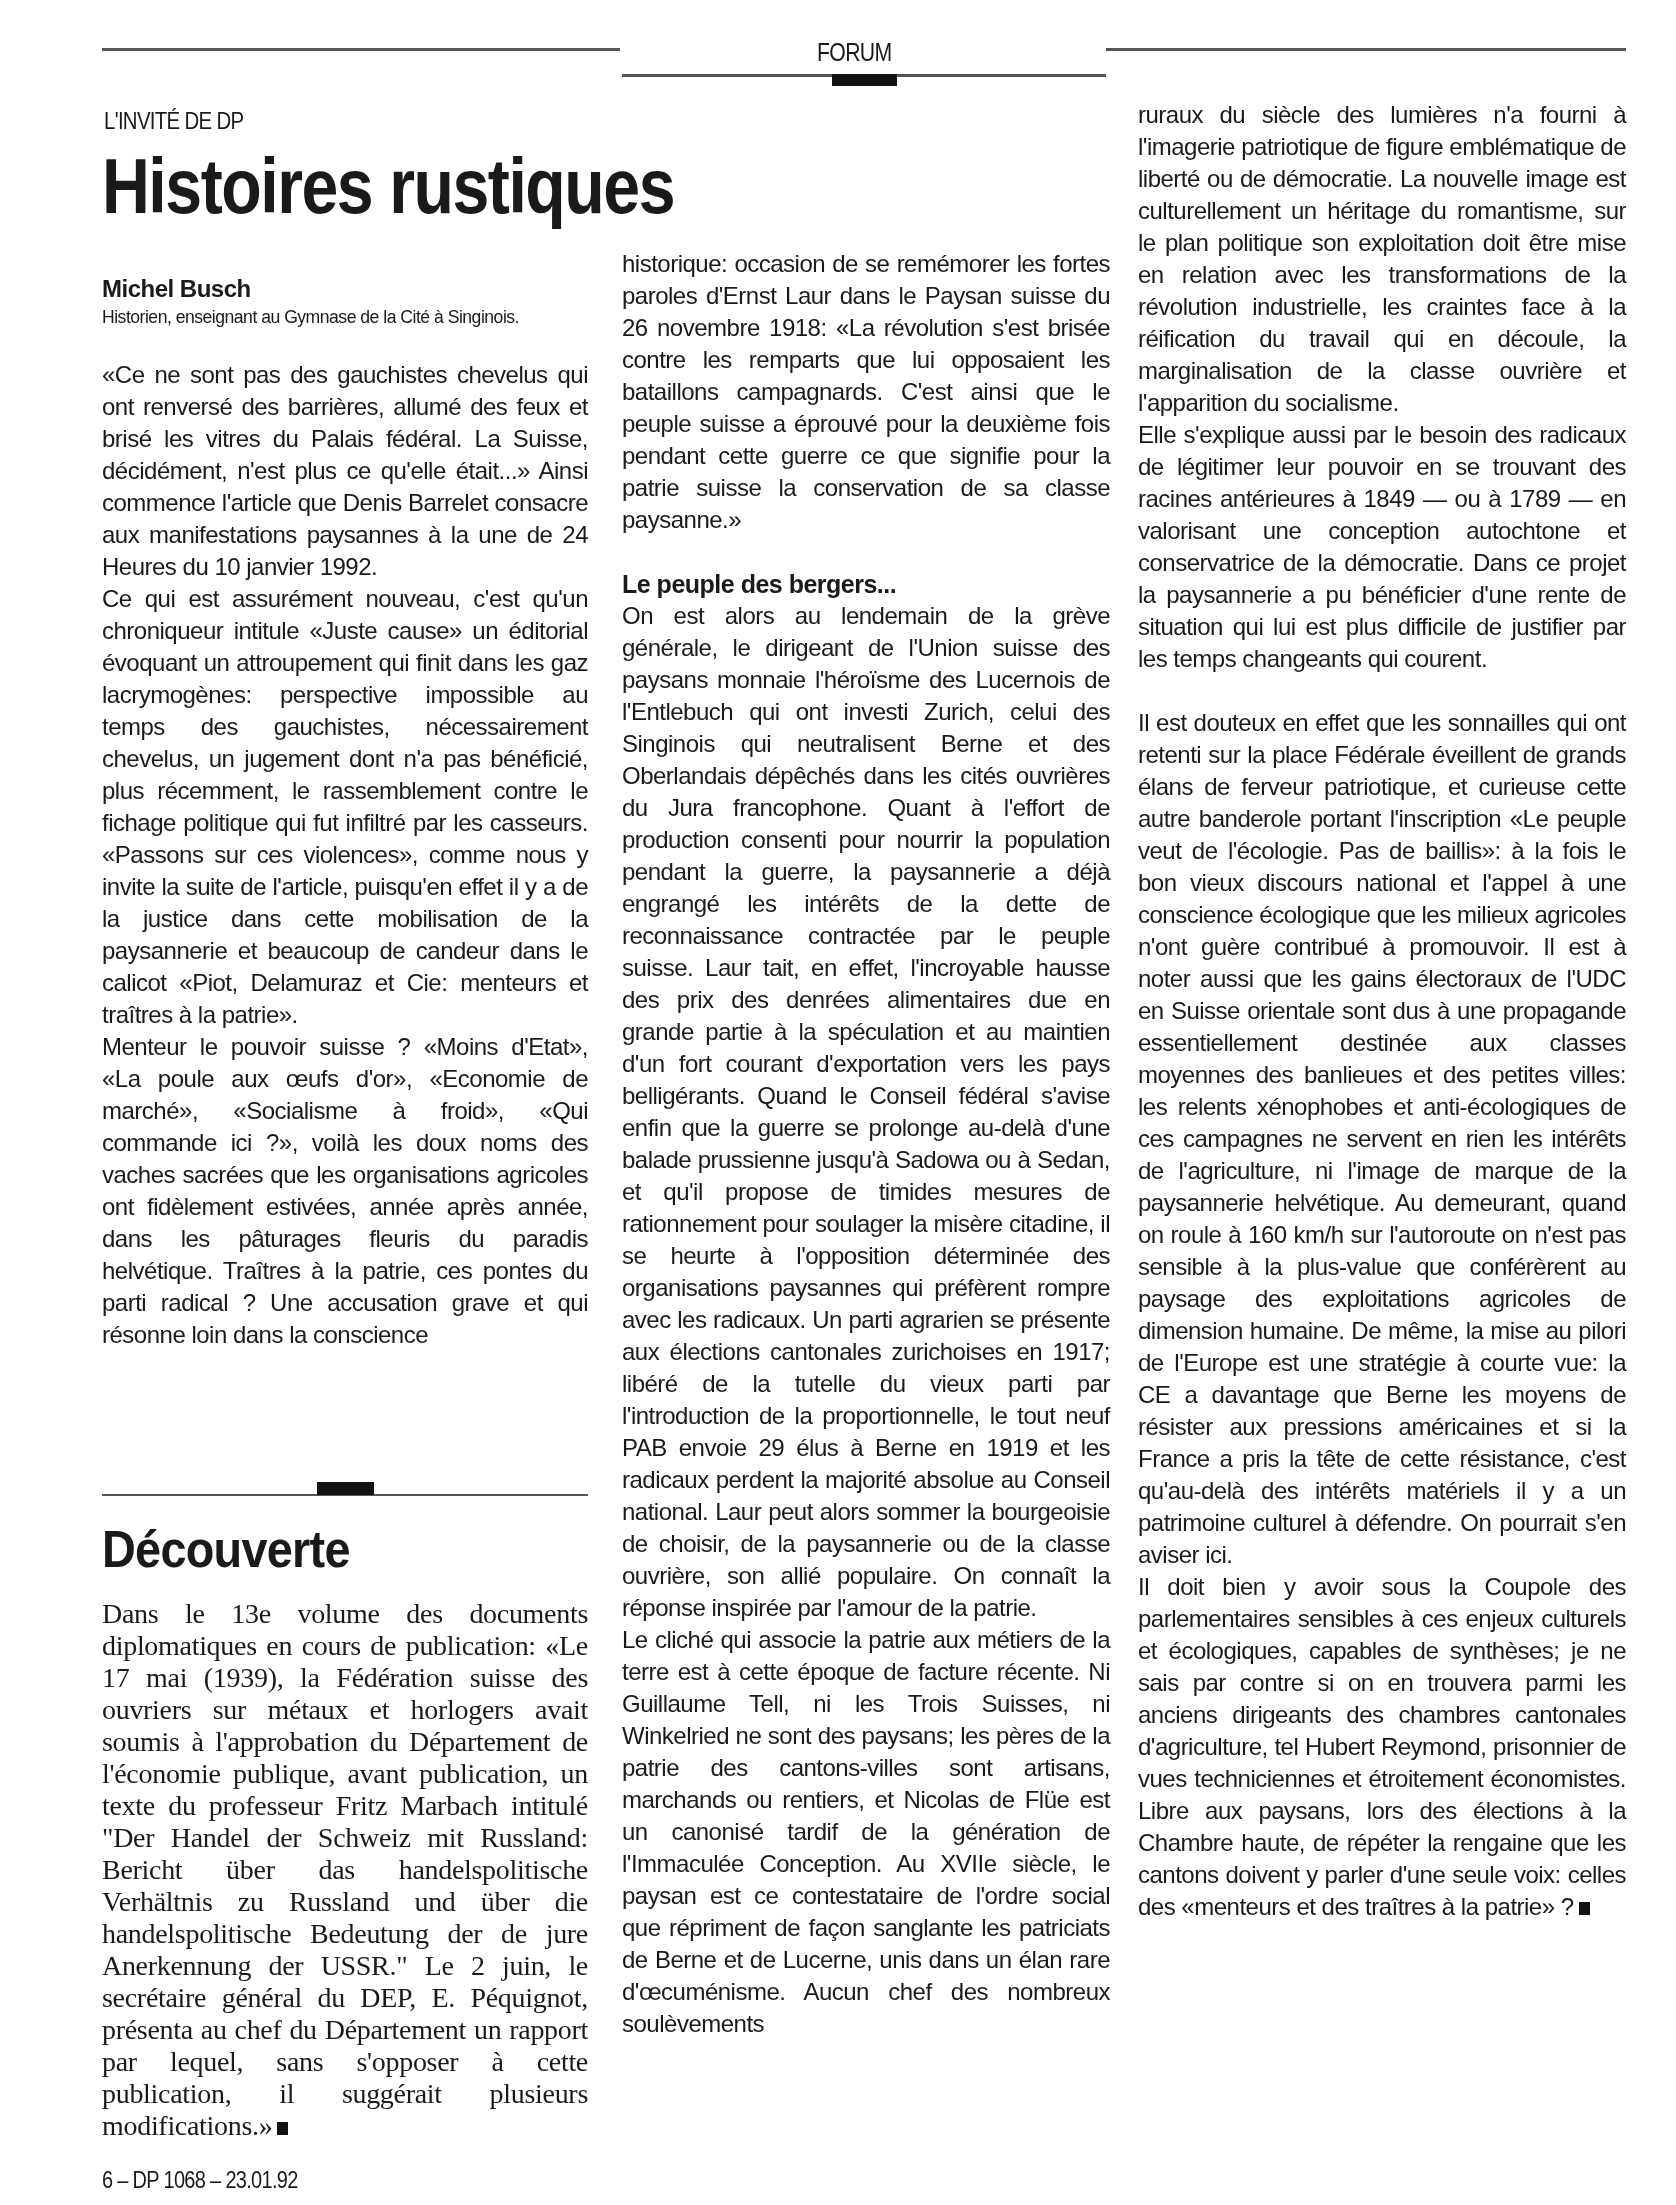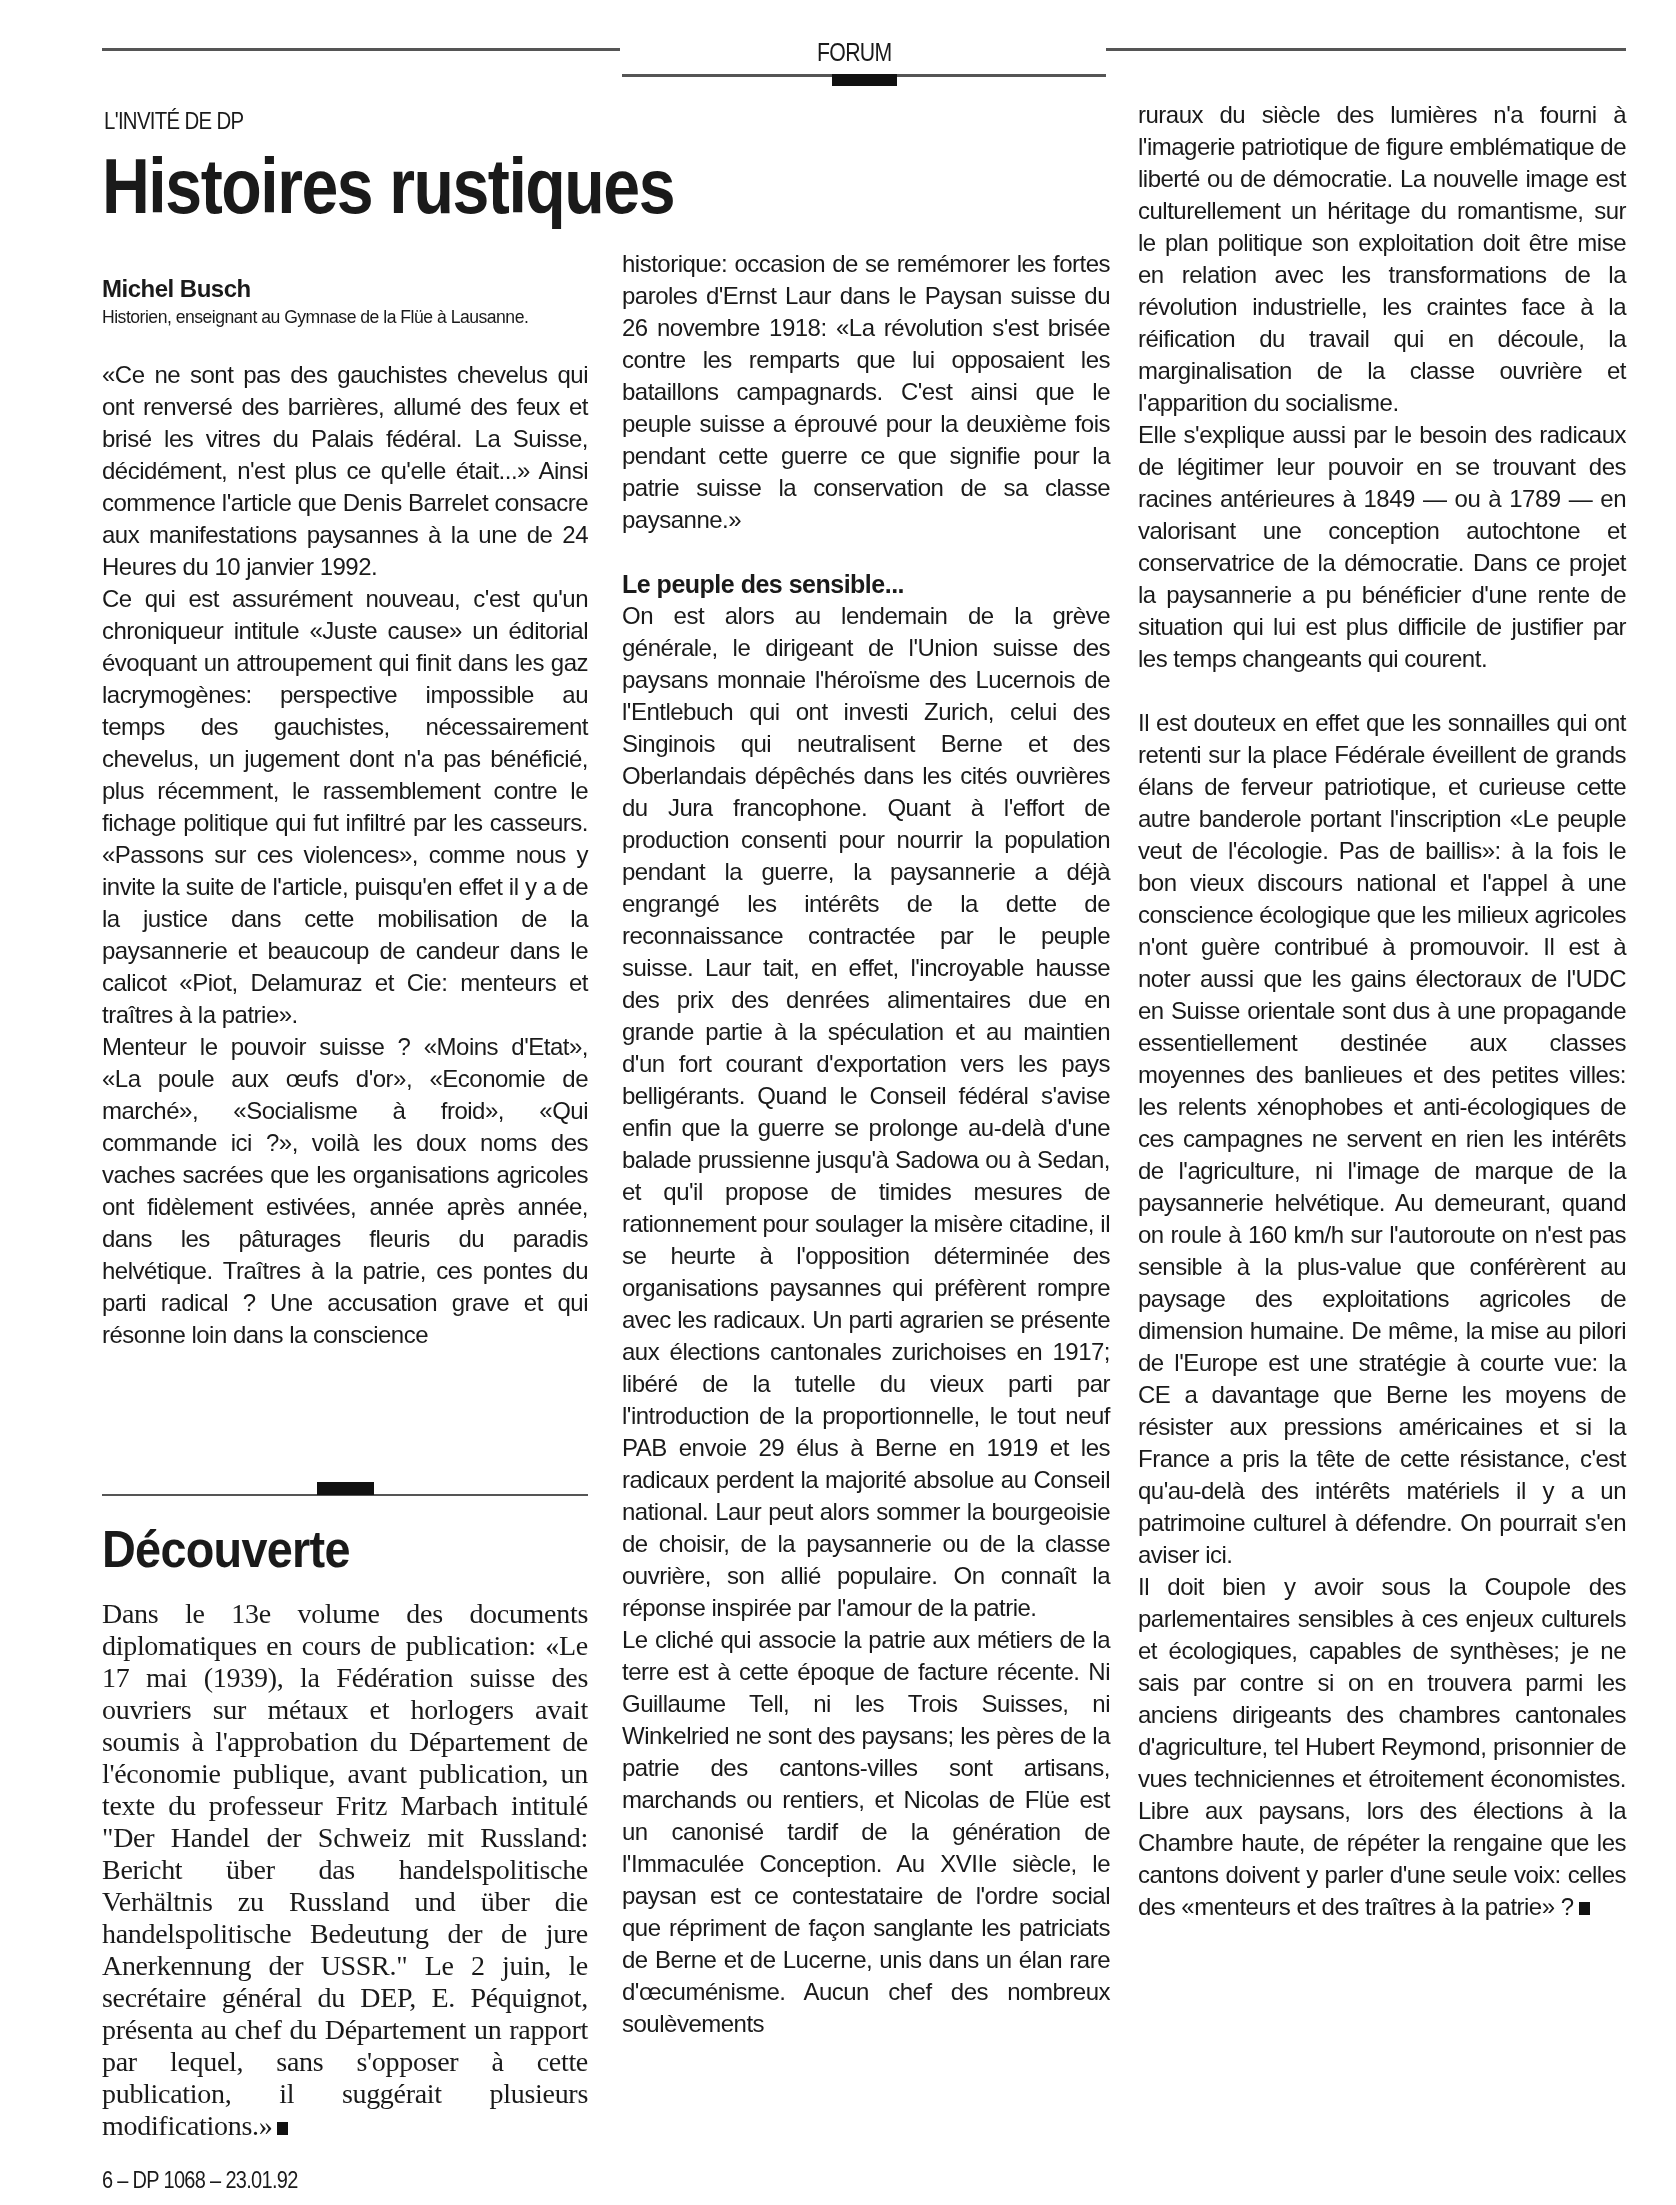--- a/index.html
+++ b/index.html
@@ -30,37 +30,37 @@
 <div class="rule" style="left:1106px;top:48px;width:520px;"></div>
 <div class="rule" style="left:622px;top:74px;width:484px;"></div>
 <div class="tab" style="left:832px;top:74px;width:65px;height:11.7px;"></div>
 <div id="forum">FORUM</div>
 
 <div id="kicker">L'INVITÉ DE DP</div>
 <h1 id="title">Histoires rustiques</h1>
 
 <div class="col" id="c1">
   <p id="author">Michel Busch</p>
-  <p id="bio">Historien, enseignant au Gymnase de la Flüe à Lausanne.</p>
+  <p id="bio">Historien, enseignant au Gymnase de la Cité à Singinois.</p>
   <p>«Ce ne sont pas des gauchistes chevelus qui ont renversé des barrières, allumé des feux et brisé les vitres du Palais fédéral. La Suisse, décidément, n'est plus ce qu'elle était...» Ainsi commence l'article que Denis Barrelet consacre aux manifestations paysannes à la une de 24 Heures du 10 janvier 1992.</p>
   <p>Ce qui est assurément nouveau, c'est qu'un chroniqueur intitule «Juste cause» un éditorial évoquant un attroupement qui finit dans les gaz lacrymogènes: perspective impossible au temps des gauchistes, nécessairement chevelus, un jugement dont n'a pas bénéficié, plus récemment, le rassemblement contre le fichage politique qui fut infiltré par les casseurs. «Passons sur ces violences», comme nous y invite la suite de l'article, puisqu'en effet il y a de la justice dans cette mobilisation de la paysannerie et beaucoup de candeur dans le calicot «Piot, Delamuraz et Cie: menteurs et traîtres à la patrie».</p>
   <p>Menteur le pouvoir suisse ? «Moins d'Etat», «La poule aux œufs d'or», «Economie de marché», «Socialisme à froid», «Qui commande ici ?», voilà les doux noms des vaches sacrées que les organisations agricoles ont fidèlement estivées, année après année, dans les pâturages fleuris du paradis helvétique. Traîtres à la patrie, ces pontes du parti radical ? Une accusation grave et qui résonne loin dans la conscience</p>
 </div>
 
 <div class="rule" style="left:102px;top:1494px;width:486px;height:1.7px;"></div>
 <div class="tab" style="left:317px;top:1482px;width:57px;height:12.6px;"></div>
 <h2 id="decouverte-title">Découverte</h2>
 <div class="col" id="c1b">
   <p><span>Dans le 13e volume des documents diplomatiques en cours de publication: «Le 17 mai (1939), la Fédération suisse des ouvriers sur métaux et horlogers avait soumis à l'approbation du Département de l'économie publique, avant publication, un texte du professeur Fritz Marbach intitulé "Der Handel der Schweiz mit Russland: Bericht über das handelspolitische Verhältnis zu Russland und über die handelspolitische Bedeutung der de jure Anerkennung der USSR." Le 2 juin, le secrétaire général du DEP, E. Péquignot, présenta au chef du Département un rapport par lequel, sans s'opposer à cette publication, il suggérait plusieurs modifications.»</span><span class="endmark"></span></p>
 </div>
 
 <div class="col" id="c2">
   <p>historique: occasion de se remémorer les fortes paroles d'Ernst Laur dans le Paysan suisse du 26 novembre 1918: «La révolution s'est brisée contre les remparts que lui opposaient les bataillons campagnards. C'est ainsi que le peuple suisse a éprouvé pour la deuxième fois pendant cette guerre ce que signifie pour la patrie suisse la conservation de sa classe paysanne.»</p>
   <div class="gap"></div>
-  <p class="sub">Le peuple des sensible...</p>
+  <p class="sub">Le peuple des bergers...</p>
   <p>On est alors au lendemain de la grève générale, le dirigeant de l'Union suisse des paysans monnaie l'héroïsme des Lucernois de l'Entlebuch qui ont investi Zurich, celui des Singinois qui neutralisent Berne et des Oberlandais dépêchés dans les cités ouvrières du Jura francophone. Quant à l'effort de production consenti pour nourrir la population pendant la guerre, la paysannerie a déjà engrangé les intérêts de la dette de reconnaissance contractée par le peuple suisse. Laur tait, en effet, l'incroyable hausse des prix des denrées alimentaires due en grande partie à la spéculation et au maintien d'un fort courant d'exportation vers les pays belligérants. Quand le Conseil fédéral s'avise enfin que la guerre se prolonge au-delà d'une balade prussienne jusqu'à Sadowa ou à Sedan, et qu'il propose de timides mesures de rationnement pour soulager la misère citadine, il se heurte à l'opposition déterminée des organisations paysannes qui préfèrent rompre avec les radicaux. Un parti agrarien se présente aux élections cantonales zurichoises en 1917; libéré de la tutelle du vieux parti par l'introduction de la proportionnelle, le tout neuf PAB envoie 29 élus à Berne en 1919 et les radicaux perdent la majorité absolue au Conseil national. Laur peut alors sommer la bourgeoisie de choisir, de la paysannerie ou de la classe ouvrière, son allié populaire. On connaît la réponse inspirée par l'amour de la patrie.</p>
   <p>Le cliché qui associe la patrie aux métiers de la terre est à cette époque de facture récente. Ni Guillaume Tell, ni les Trois Suisses, ni Winkelried ne sont des paysans; les pères de la patrie des cantons-villes sont artisans, marchands ou rentiers, et Nicolas de Flüe est un canonisé tardif de la génération de l'Immaculée Conception. Au XVIIe siècle, le paysan est ce contestataire de l'ordre social que répriment de façon sanglante les patriciats de Berne et de Lucerne, unis dans un élan rare d'œcuménisme. Aucun chef des nombreux soulèvements</p>
 </div>
 
 <div class="col" id="c3">
   <p>ruraux du siècle des lumières n'a fourni à l'imagerie patriotique de figure emblématique de liberté ou de démocratie. La nouvelle image est culturellement un héritage du romantisme, sur le plan politique son exploitation doit être mise en relation avec les transformations de la révolution industrielle, les craintes face à la réification du travail qui en découle, la marginalisation de la classe ouvrière et l'apparition du socialisme.</p>
   <p>Elle s'explique aussi par le besoin des radicaux de légitimer leur pouvoir en se trouvant des racines antérieures à 1849 — ou à 1789 — en valorisant une conception autochtone et conservatrice de la démocratie. Dans ce projet la paysannerie a pu bénéficier d'une rente de situation qui lui est plus difficile de justifier par les temps changeants qui courent.</p>
   <div class="gap"></div>
   <p>Il est douteux en effet que les sonnailles qui ont retenti sur la place Fédérale éveillent de grands élans de ferveur patriotique, et curieuse cette autre banderole portant l'inscription «Le peuple veut de l'écologie. Pas de baillis»: à la fois le bon vieux discours national et l'appel à une conscience écologique que les milieux agricoles n'ont guère contribué à promouvoir. Il est à noter aussi que les gains électoraux de l'UDC en Suisse orientale sont dus à une propagande essentiellement destinée aux classes moyennes des banlieues et des petites villes: les relents xénophobes et anti-écologiques de ces campagnes ne servent en rien les intérêts de l'agriculture, ni l'image de marque de la paysannerie helvétique. Au demeurant, quand on roule à 160 km/h sur l'autoroute on n'est pas sensible à la plus-value que conférèrent au paysage des exploitations agricoles de dimension humaine. De même, la mise au pilori de l'Europe est une stratégie à courte vue: la CE a davantage que Berne les moyens de résister aux pressions américaines et si la France a pris la tête de cette résistance, c'est qu'au-delà des intérêts matériels il y a un patrimoine culturel à défendre. On pourrait s'en aviser ici.</p>
   <p><span>Il doit bien y avoir sous la Coupole des parlementaires sensibles à ces enjeux culturels et écologiques, capables de synthèses; je ne sais par contre si on en trouvera parmi les anciens dirigeants des chambres cantonales d'agriculture, tel Hubert Reymond, prisonnier de vues techniciennes et étroitement économistes. Libre aux paysans, lors des élections à la Chambre haute, de répéter la rengaine que les cantons doivent y parler d'une seule voix: celles des «menteurs et des traîtres à la patrie» ?</span><span class="endmark"></span></p>

